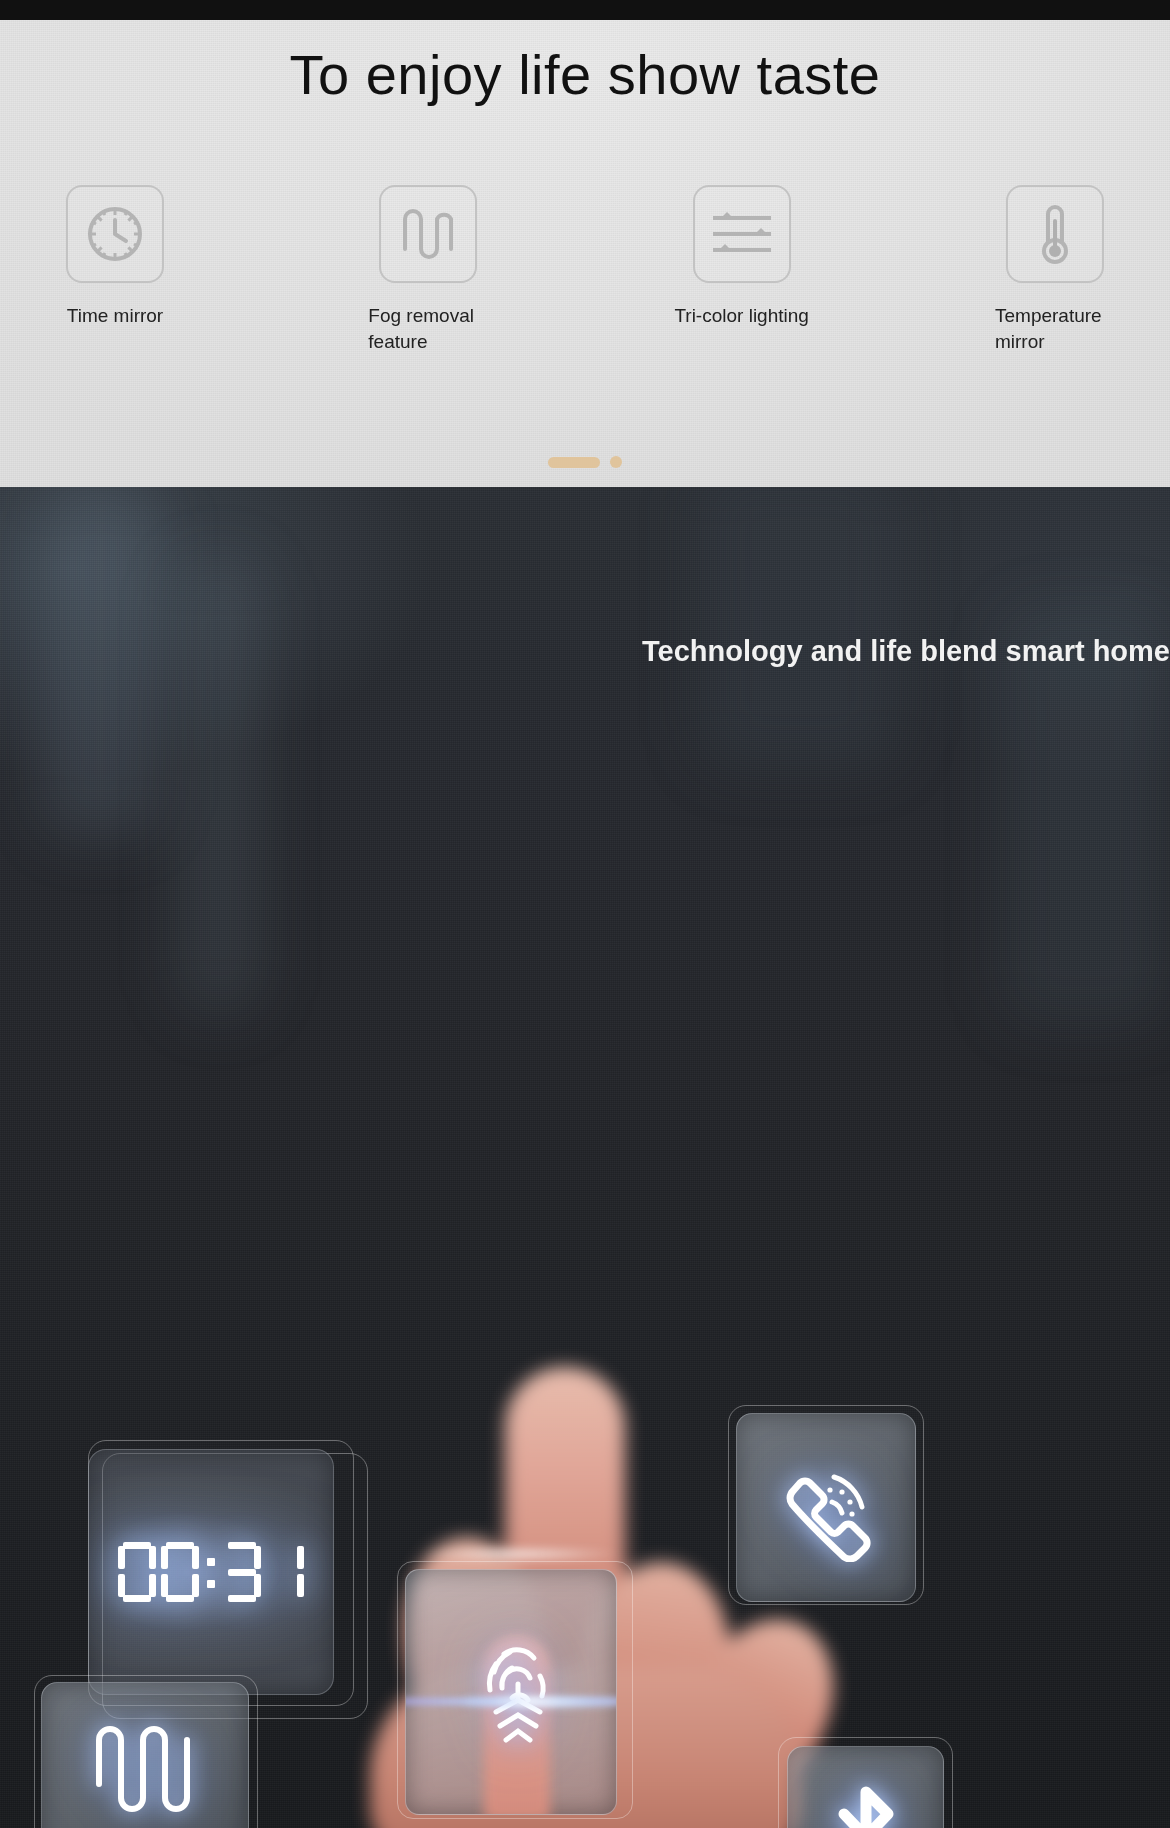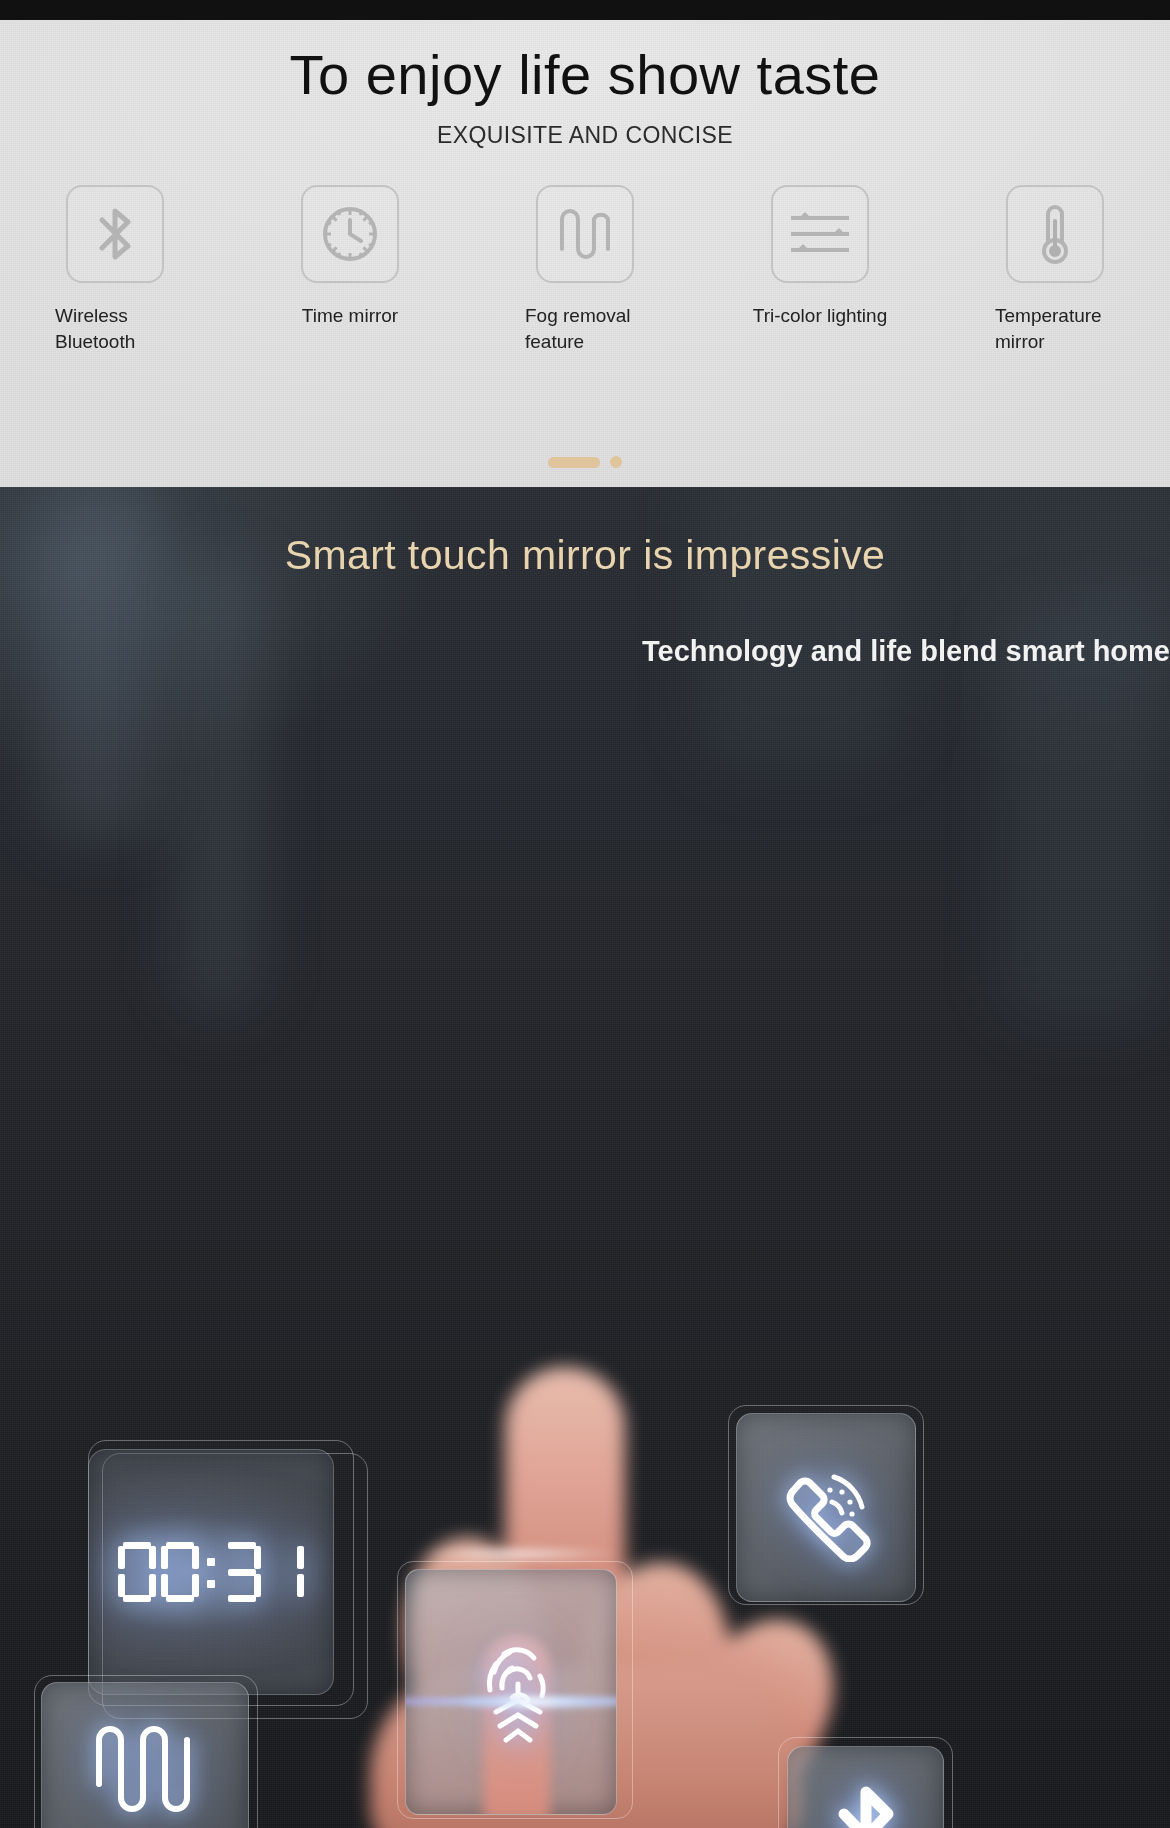--- a/index.html
+++ b/index.html
@@ -208,37 +208,23 @@
     filter:blur(5px);
   }
 </style>
 </head>
 <body>
 
 <div class="top-section">
   <div class="grain"></div>
 
   <div class="page-title">To enjoy life show taste</div>
-  <div class="page-subtitle">EXQUISITE AND CONCISE</div>
 
   <div class="feature-row">
 
-    <div class="feature">
-      <div class="feature-tile">
-        <span>
-          <svg width="52" height="62" viewBox="0 0 52 62">
-            <path class="f-icon-stroke" d="M13 17 L39 43 L26 54 L26 8 L39 19 L13 45"></path>
-          </svg>
-        </span>
-      </div>
-      <div class="feature-label two-line">
-        <div>Wireless</div>
-        <div>Bluetooth</div>
-      </div>
-    </div>
 
 
     <div class="feature">
       <div class="feature-tile">
         <span>
           <svg width="62" height="62" viewBox="0 0 62 62">
             <circle cx="31" cy="31" r="25" fill="none" stroke="#b4b4b4" stroke-width="4"></circle>
             <path d="M31 31 L31 17 M31 31 L42 38" stroke="#b4b4b4" stroke-width="4" stroke-linecap="round" fill="none"></path>
             <g stroke="#b4b4b4" stroke-width="3">
               <path d="M31 6 L31 12"></path>
@@ -319,21 +305,20 @@
   </div>
 </div>
 
 <div class="hero">
   <div class="hero-blurshape bs1"></div>
   <div class="hero-blurshape bs2"></div>
   <div class="hero-blurshape bs3"></div>
   <div class="hero-blurshape bs4"></div>
   <div class="hero-grain"></div>
 
-  <div class="hero-title">Smart touch mirror is impressive</div>
   <div class="hero-sub">Technology and life blend smart home</div>
 
   <div class="hand">
     <div class="finger"></div>
     <div class="knuckle k1"></div>
     <div class="knuckle k2"></div>
     <div class="knuckle k3"></div>
     <div class="palm"></div>
   </div>
 

